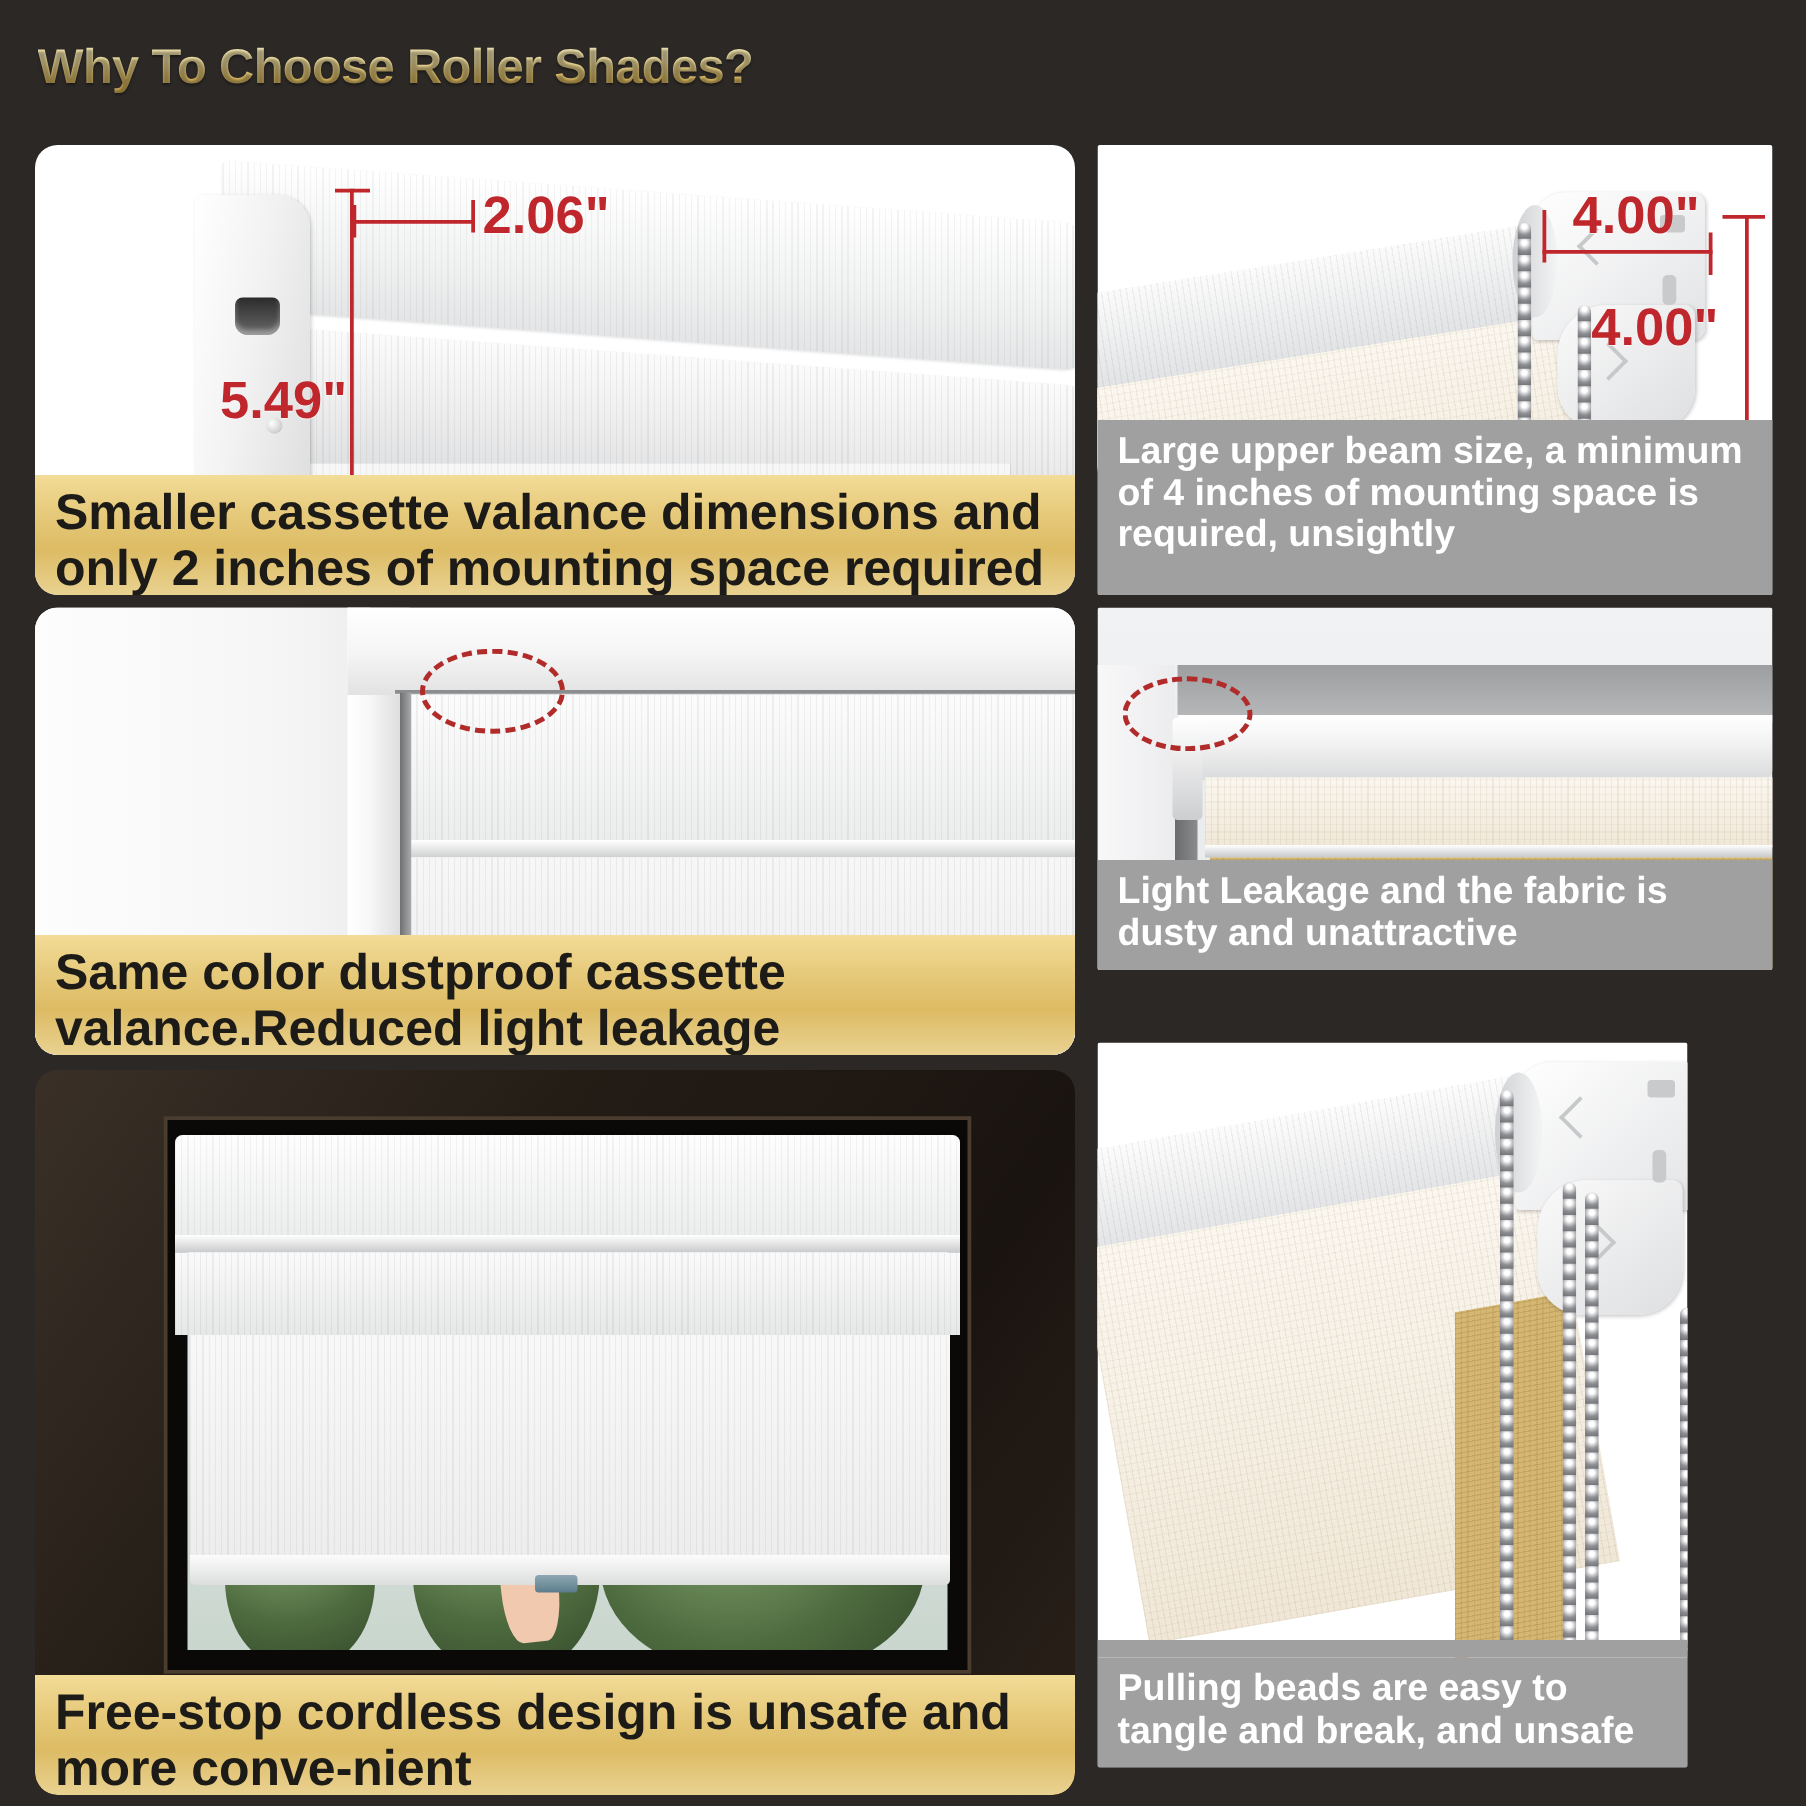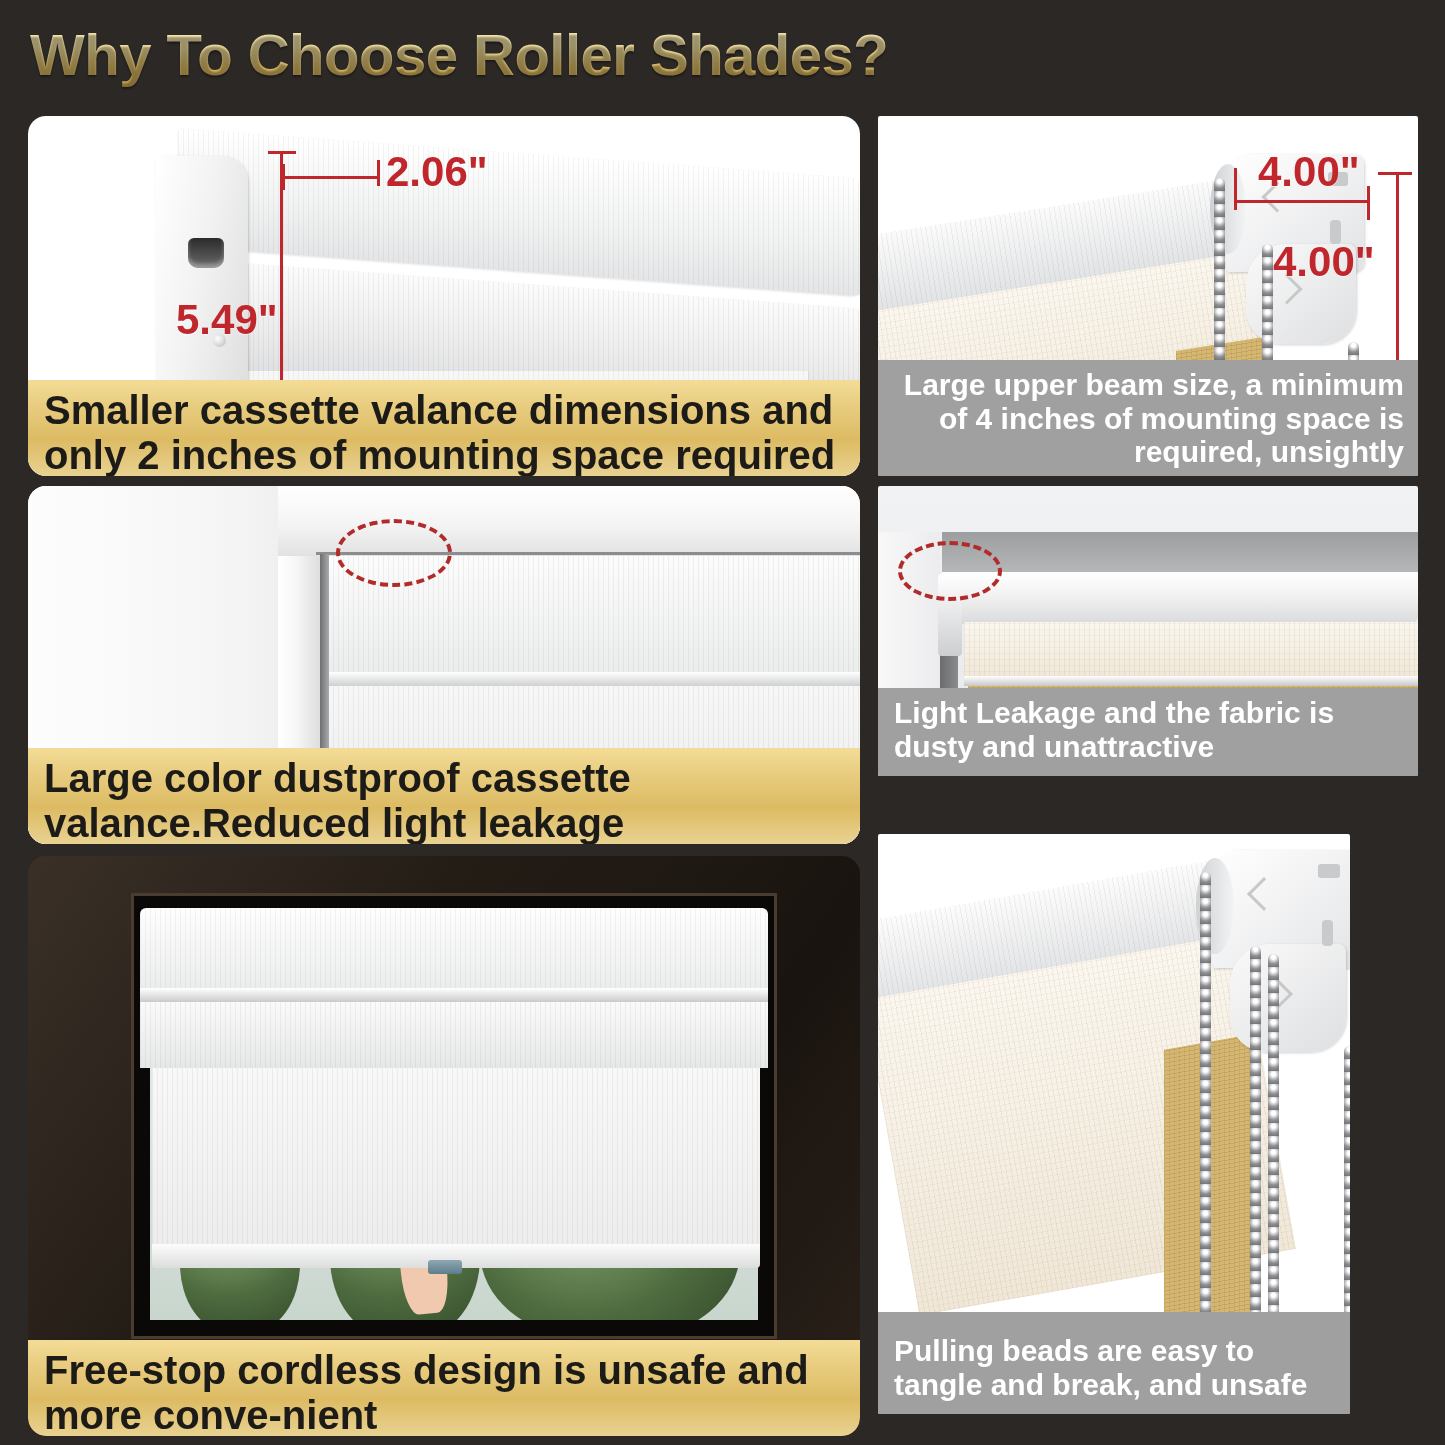--- a/index.html
+++ b/index.html
@@ -11,21 +11,21 @@
     position:relative;
   }
 
   
   .title-bar{
     position:absolute; left:0; top:0; width:1445px; height:108px;
     display:flex; align-items:center;
   }
   .title{
     margin-left:30px;
-    font-size:58px; font-weight:bold; letter-spacing:-0.5px;
+    font-size:39px; font-weight:bold; letter-spacing:-0.5px;
     background:linear-gradient(180deg,#f7eec2 0%,#efdc9b 40%,#d8b863 70%,#c7a24e 100%);
     -webkit-background-clip:text; background-clip:text;
     -webkit-text-fill-color:transparent; color:#e4c77e;
     text-shadow:0 2px 2px rgba(0,0,0,.35);
     white-space:nowrap;
   }
 
   
   .grid{ position:absolute; left:0; top:108px; width:1445px; height:1337px; }
 
@@ -219,21 +219,21 @@
       <div class="dimline" style="left:356px; top:52px; width:3px; height:42px;"></div>
       <div class="dimline" style="left:489px; top:70px; width:3px; height:34px;"></div>
       <div class="dimlbl" style="left:380px; top:32px; font-size:42px;">4.00"</div>
 
       <div class="dimline" style="left:518px; top:56px; width:3px; height:292px;"></div>
       <div class="dimline" style="left:500px; top:56px; width:34px; height:3px;"></div>
       <div class="dimline" style="left:486px; top:345px; width:48px; height:3px;"></div>
       <div class="dimlbl" style="left:395px; top:122px; font-size:42px;">4.00"</div>
     </div>
 
-    <div class="caption bad" style="height:116px;text-align:right;">Large upper beam size, a minimum of 4 inches of mounting space is required, unsightly</div>
+    <div class="caption bad" style="height:140px;">Large upper beam size, a minimum of 4 inches of mounting space is required, unsightly</div>
   </div>
 
   <div class="cell good" style="left:28px; top:378px; width:832px; height:358px;">
     <div class="photo">
       <div class="bg-white"></div>
 
       <div class="frame-wall" style="left:0; top:0; width:268px; height:358px;
                   background:linear-gradient(90deg,#fdfdfd 0%,#f6f6f6 70%,#eeeeee 100%);"></div>
 
       <div class="frame-edge" style="left:250px; top:0; width:50px; height:358px;
@@ -255,21 +255,21 @@
 
       <div class="ellipse-dash" style="left:308px; top:33px; width:116px; height:68px;"></div>
 
       <div class="arrow-r" style="left:196px; top:300px;"></div>
       <div class="tick-v" style="left:228px; top:288px; width:4px; height:34px;"></div>
       <div class="tick-v" style="left:240px; top:288px; width:4px; height:34px;"></div>
       <div class="arrow-l" style="left:250px; top:300px;"></div>
       <div class="gaplbl" style="left:280px; top:284px; font-size:38px;">smaller gap</div>
     </div>
 
-    <div class="caption good" style="height:96px;">Large color dustproof cassette valance.Reduced light leakage</div>
+    <div class="caption good" style="height:96px;">Same color dustproof cassette valance.Reduced light leakage</div>
   </div>
 
   <div class="cell bad" style="left:878px; top:378px; width:540px; height:290px;">
     <div class="photo">
       <div class="bg-lgray" style="background:linear-gradient(180deg,#f1f2f3 0%,#e7e8ea 100%);"></div>
 
       <div style="position:absolute; left:64px; top:46px; width:476px; height:46px;
                   background:linear-gradient(180deg,#9d9ea0,#b9babc);"></div>
 
       <div style="position:absolute; left:64px; top:86px; width:476px; height:52px;

